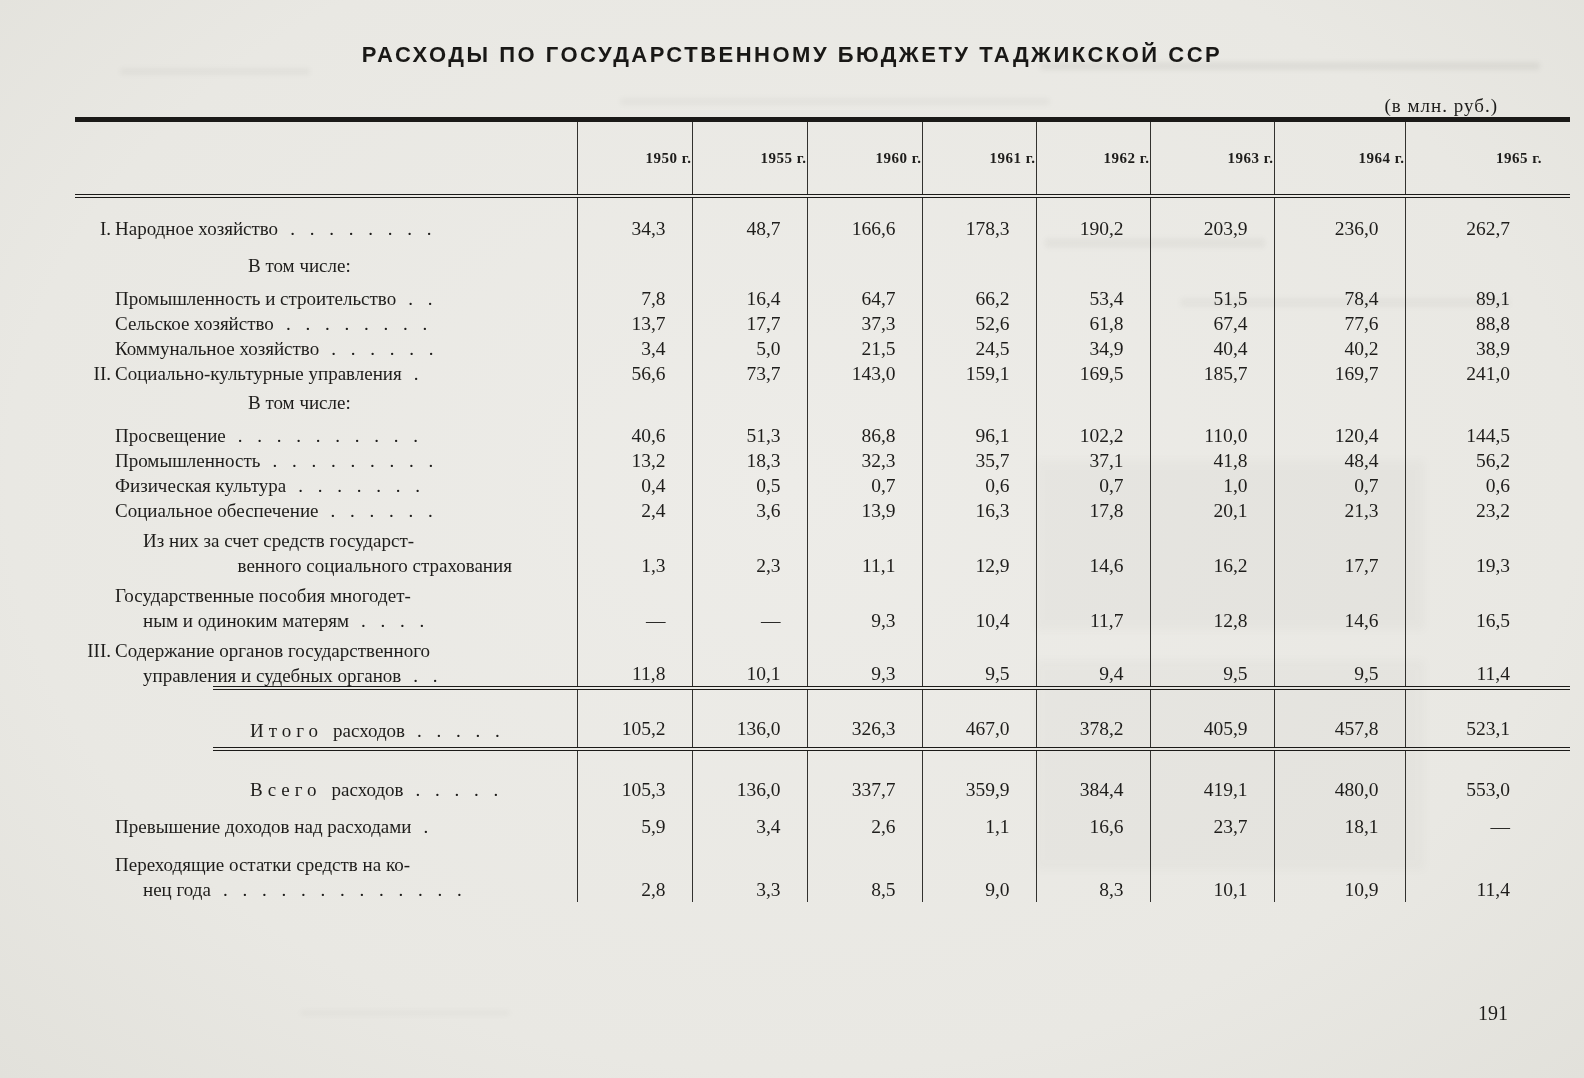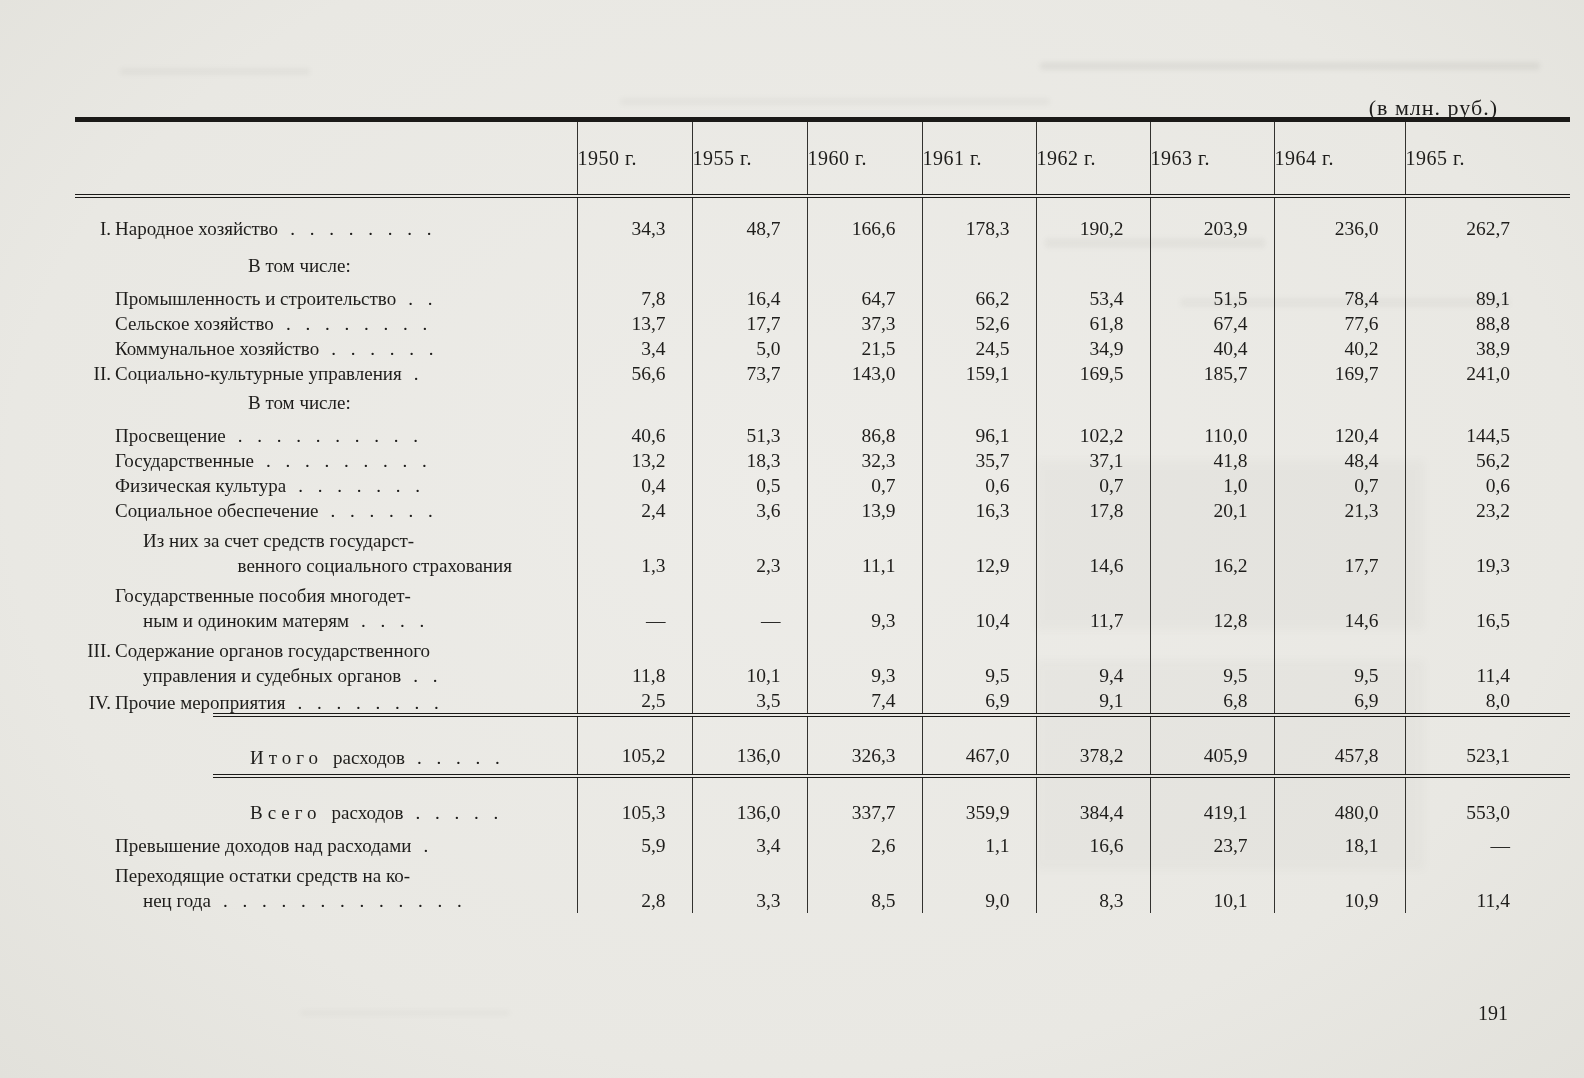--- a/index.html
+++ b/index.html
@@ -15,28 +15,28 @@
   .artifacts span:nth-child(3){left:620px;top:98px;width:430px;height:7px;opacity:.05;}
   .artifacts span:nth-child(4){left:1045px;top:238px;width:220px;height:10px;opacity:.06;}
   .artifacts span:nth-child(5){left:1180px;top:298px;width:330px;height:9px;opacity:.05;}
   .artifacts span:nth-child(6){left:1035px;top:460px;width:390px;height:170px;opacity:.035;filter:blur(4px);}
   .artifacts span:nth-child(7){left:1035px;top:660px;width:390px;height:210px;opacity:.03;filter:blur(4px);}
   .artifacts span:nth-child(8){left:300px;top:1010px;width:210px;height:6px;opacity:.04;}
 
   .title{position:absolute;top:42px;left:0;width:100%;margin:0;text-align:center;
          font-family:"Liberation Sans","DejaVu Sans",sans-serif;
          font-size:22px;font-weight:bold;letter-spacing:2.5px;color:#191816;}
-  .units{position:absolute;top:95px;right:86px;font-size:22px;letter-spacing:1px;}
+  .units{position:absolute;top:95px;right:86px;font-size:19px;letter-spacing:1px;}
   .pageno{position:absolute;left:1478px;top:1002px;font-size:20px;}
 
   table.budget{position:absolute;left:75px;top:117px;width:1495px;
                border-collapse:collapse;table-layout:fixed;
                border-top:5px solid #1b1a18;}
-  .budget th{border-bottom:4px double #1b1a18;height:72px;font-weight:normal;
-             font-size:20px;text-align:left;vertical-align:middle;letter-spacing:.5px;padding:0;}
+  .budget th{border-bottom:4px double #1b1a18;height:72px;font-weight:bold;
+             font-size:15px;text-align:right;vertical-align:middle;letter-spacing:.5px;padding:0;}
   .budget th:last-child{padding-right:28px;}
   .budget th.num-col,.budget td.num-col{border-left:1.5px solid #33322f;}
   .budget td{padding:0;font-size:19px;line-height:25px;vertical-align:bottom;}
   .budget td.val{text-align:right;padding-right:26px;font-size:19.5px;}
   .budget td.val:last-child{padding-right:60px;}
 
   .label-cell{position:relative;}
   .line1,.line2{position:relative;line-height:25px;}
   .numeral{position:absolute;left:0;width:36px;text-align:right;}
   .r-section .line1,.r-item .line1{padding-left:40px;}
@@ -68,20 +68,21 @@
     <span></span>
     <span></span>
     <span></span>
     <span></span>
     <span></span>
     <span></span>
     <span></span>
     <span></span>
   </div>
 
+  <h1 class="title">РАСХОДЫ ПО ГОСУДАРСТВЕННОМУ БЮДЖЕТУ ТАДЖИКСКОЙ ССР</h1>
   <div class="units">(в млн. руб.)</div>
 
   <table class="budget">
     <colgroup>
       <col style="width:502px">
         <col style="width:115px">
         <col style="width:115px">
       <col style="width:115px">
         <col style="width:114px">
         <col style="width:114px">
@@ -202,21 +203,21 @@
           <td class="num-col val">51,3</td>
           <td class="num-col val">86,8</td>
           <td class="num-col val">96,1</td>
           <td class="num-col val">102,2</td>
           <td class="num-col val">110,0</td>
           <td class="num-col val">120,4</td>
           <td class="num-col val">144,5</td>
         </tr>
         <tr class="r-item">
           <td class="label-cell">
-            <div class="line1"><span class="lbl">Государственные</span><span class="dots">. . . . . . . . .</span></div>
+            <div class="line1"><span class="lbl">Промышленность</span><span class="dots">. . . . . . . . .</span></div>
           </td>
           <td class="num-col val">13,2</td>
           <td class="num-col val">18,3</td>
           <td class="num-col val">32,3</td>
           <td class="num-col val">35,7</td>
           <td class="num-col val">37,1</td>
           <td class="num-col val">41,8</td>
           <td class="num-col val">48,4</td>
           <td class="num-col val">56,2</td>
         </tr>
@@ -281,33 +282,20 @@
           </td>
           <td class="num-col val">11,8</td>
           <td class="num-col val">10,1</td>
           <td class="num-col val">9,3</td>
           <td class="num-col val">9,5</td>
           <td class="num-col val">9,4</td>
           <td class="num-col val">9,5</td>
           <td class="num-col val">9,5</td>
           <td class="num-col val">11,4</td>
         </tr>
-        <tr class="r-section">
-          <td class="label-cell">
-            <div class="line1"><span class="numeral">IV.</span><span class="lbl">Прочие мероприятия</span><span class="dots">. . . . . . . .</span></div>
-          </td>
-          <td class="num-col val">2,5</td>
-          <td class="num-col val">3,5</td>
-          <td class="num-col val">7,4</td>
-          <td class="num-col val">6,9</td>
-          <td class="num-col val">9,1</td>
-          <td class="num-col val">6,8</td>
-          <td class="num-col val">6,9</td>
-          <td class="num-col val">8,0</td>
-        </tr>
         <tr class="r-separator">
           <td class="label-cell">
             <div class="sep-line"></div>
           </td>
           <td class="num-col val"></td>
           <td class="num-col val"></td>
           <td class="num-col val"></td>
           <td class="num-col val"></td>
           <td class="num-col val"></td>
           <td class="num-col val"></td>

